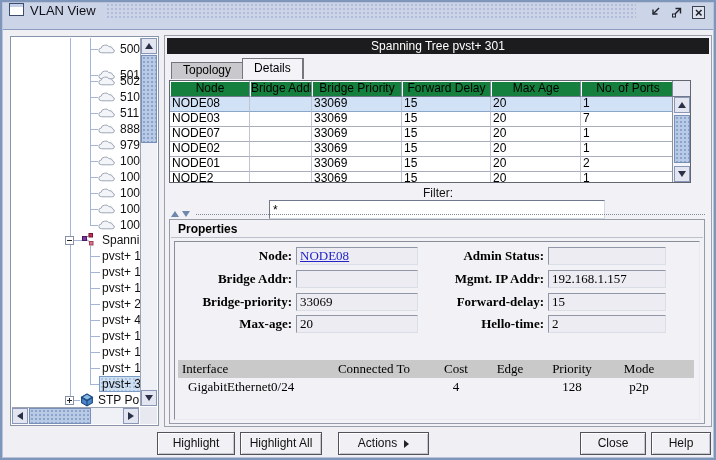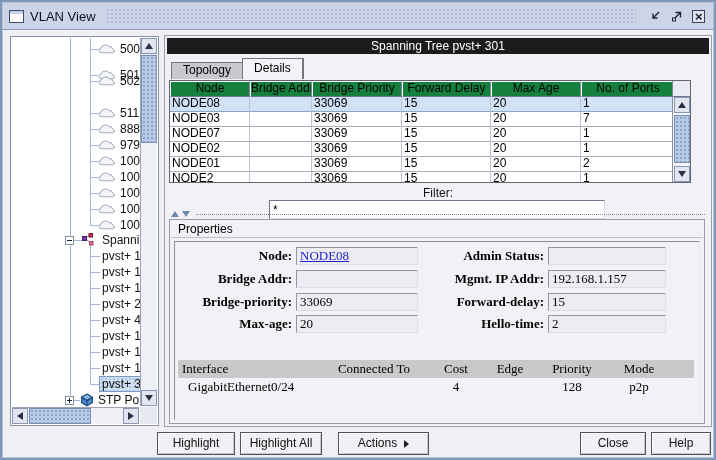--- a/index.html
+++ b/index.html
@@ -11,21 +11,21 @@
     background:#f0f0f4;
     border:2px solid #7d96ba; outline:1px solid #33506e;
     box-shadow: inset 0 0 0 1px #b9c4da;
     overflow:hidden;
   }
 
   
   .titlebar {
     position:absolute; left:1px; top:1px; right:1px; height:27px;
     background:#ccd4e8; border-bottom:1px solid #8c9cc0;
-    display:flex; align-items:center; padding:0 6px;
+    display:flex; padding:0 6px;
   }
   .win-icon {
     width:15px; height:13px; background:#ffffff; border:1px solid #3c4c6c;
     box-shadow: inset 0 3px 0 #c4d0ea; flex:none;
   }
   .win-title { font-size:13px; color:#101018; margin:0 10px 0 6px; white-space:nowrap; }
   .titlebar-texture {
     flex:1; height:17px; margin-right:8px;
     background-image: radial-gradient(#b0bcda 30%, rgba(0,0,0,0) 32%);
     background-size:4px 4px;
@@ -132,21 +132,21 @@
   .filter-status { margin-left:auto; margin-right:34px; font-size:12px; color:#14532d; }
 
   
   .splitter { position:absolute; left:4px; top:174px; right:6px; height:8px; display:flex; align-items:center; }
   .spl-up { width:0;height:0;border-left:4px solid transparent;border-right:4px solid transparent;border-bottom:6px solid #6c88ac; margin:0 3px 0 2px; }
   .spl-down { width:0;height:0;border-left:4px solid transparent;border-right:4px solid transparent;border-top:6px solid #6c88ac; }
   .spl-dots { flex:1; height:0; border-top:1px dotted #80889a; margin-left:6px; }
 
   
   .props { position:absolute; left:4px; top:183px; width:536px; height:205px; border:1px solid #989ca8; background:#f2f2f6; }
-  .props-title { position:absolute; left:1px; top:1px; right:1px; height:17px; font-size:12px; line-height:16px; padding-left:7px; border-bottom:1px solid #bcc0ca; background:#f2f2f6; }
+  .props-title { position:absolute; left:1px; top:1px; right:1px; height:17px; font-size:12px; line-height:16px; padding-left:7px; border-bottom:1px solid #bcc0ca; background:#f2f2f6;font-weight:bold; }
   .props-inner { position:absolute; left:4px; top:21px; right:4px; bottom:3px; border:1px solid; border-color:#888d99 #e9e9ef #e9e9ef #888d99; }
   .prow { position:absolute; height:18px; }
   .plabel { position:absolute; top:1px; font-family:"Liberation Serif", serif; font-weight:bold; font-size:13px; text-align:right; white-space:nowrap; color:#000; }
   .pl-left  { left:8px;  width:114px; }
   .pl-right { left:252px; width:122px; }
   .pvalue {
     position:absolute; top:0; height:18px; background:#ececf2;
     border:1px solid; border-color:#9098a8 #dadee6 #dadee6 #9098a8;
     font-family:"Liberation Serif", serif; font-size:13px; line-height:15px; padding:0 3px;
     white-space:nowrap; overflow:hidden;
@@ -221,20 +221,27 @@
             <path d="M5 10 Q2 10 2 7.5 Q2 5 4.5 5 Q5 2 8 2 Q11 1 12.5 3.5 Q16 3 16.5 6 Q19 6.5 18 9 Q17 10 15 10 Z" fill="#f3f5f9" stroke="#9aa2b2"></path>
           </svg>
           <span class="tlabel">501</span>
         </div>
       <div class="trow" style="top:35px">
           <span class="tstub" style="left:78px;width:8px"></span>
           <svg class="cloud" width="19" height="12" viewBox="0 0 20 12">
             <path d="M5 10 Q2 10 2 7.5 Q2 5 4.5 5 Q5 2 8 2 Q11 1 12.5 3.5 Q16 3 16.5 6 Q19 6.5 18 9 Q17 10 15 10 Z" fill="#f3f5f9" stroke="#9aa2b2"></path>
           </svg>
           <span class="tlabel">502</span>
+        </div>
+      <div class="trow" style="top:51px">
+          <span class="tstub" style="left:78px;width:8px"></span>
+          <svg class="cloud" width="19" height="12" viewBox="0 0 20 12">
+            <path d="M5 10 Q2 10 2 7.5 Q2 5 4.5 5 Q5 2 8 2 Q11 1 12.5 3.5 Q16 3 16.5 6 Q19 6.5 18 9 Q17 10 15 10 Z" fill="#f3f5f9" stroke="#9aa2b2"></path>
+          </svg>
+          <span class="tlabel">510</span>
         </div>
       <div class="trow" style="top:67px">
           <span class="tstub" style="left:78px;width:8px"></span>
           <svg class="cloud" width="19" height="12" viewBox="0 0 20 12">
             <path d="M5 10 Q2 10 2 7.5 Q2 5 4.5 5 Q5 2 8 2 Q11 1 12.5 3.5 Q16 3 16.5 6 Q19 6.5 18 9 Q17 10 15 10 Z" fill="#f3f5f9" stroke="#9aa2b2"></path>
           </svg>
           <span class="tlabel">511</span>
         </div>
       <div class="trow" style="top:83px">
           <span class="tstub" style="left:78px;width:8px"></span>

